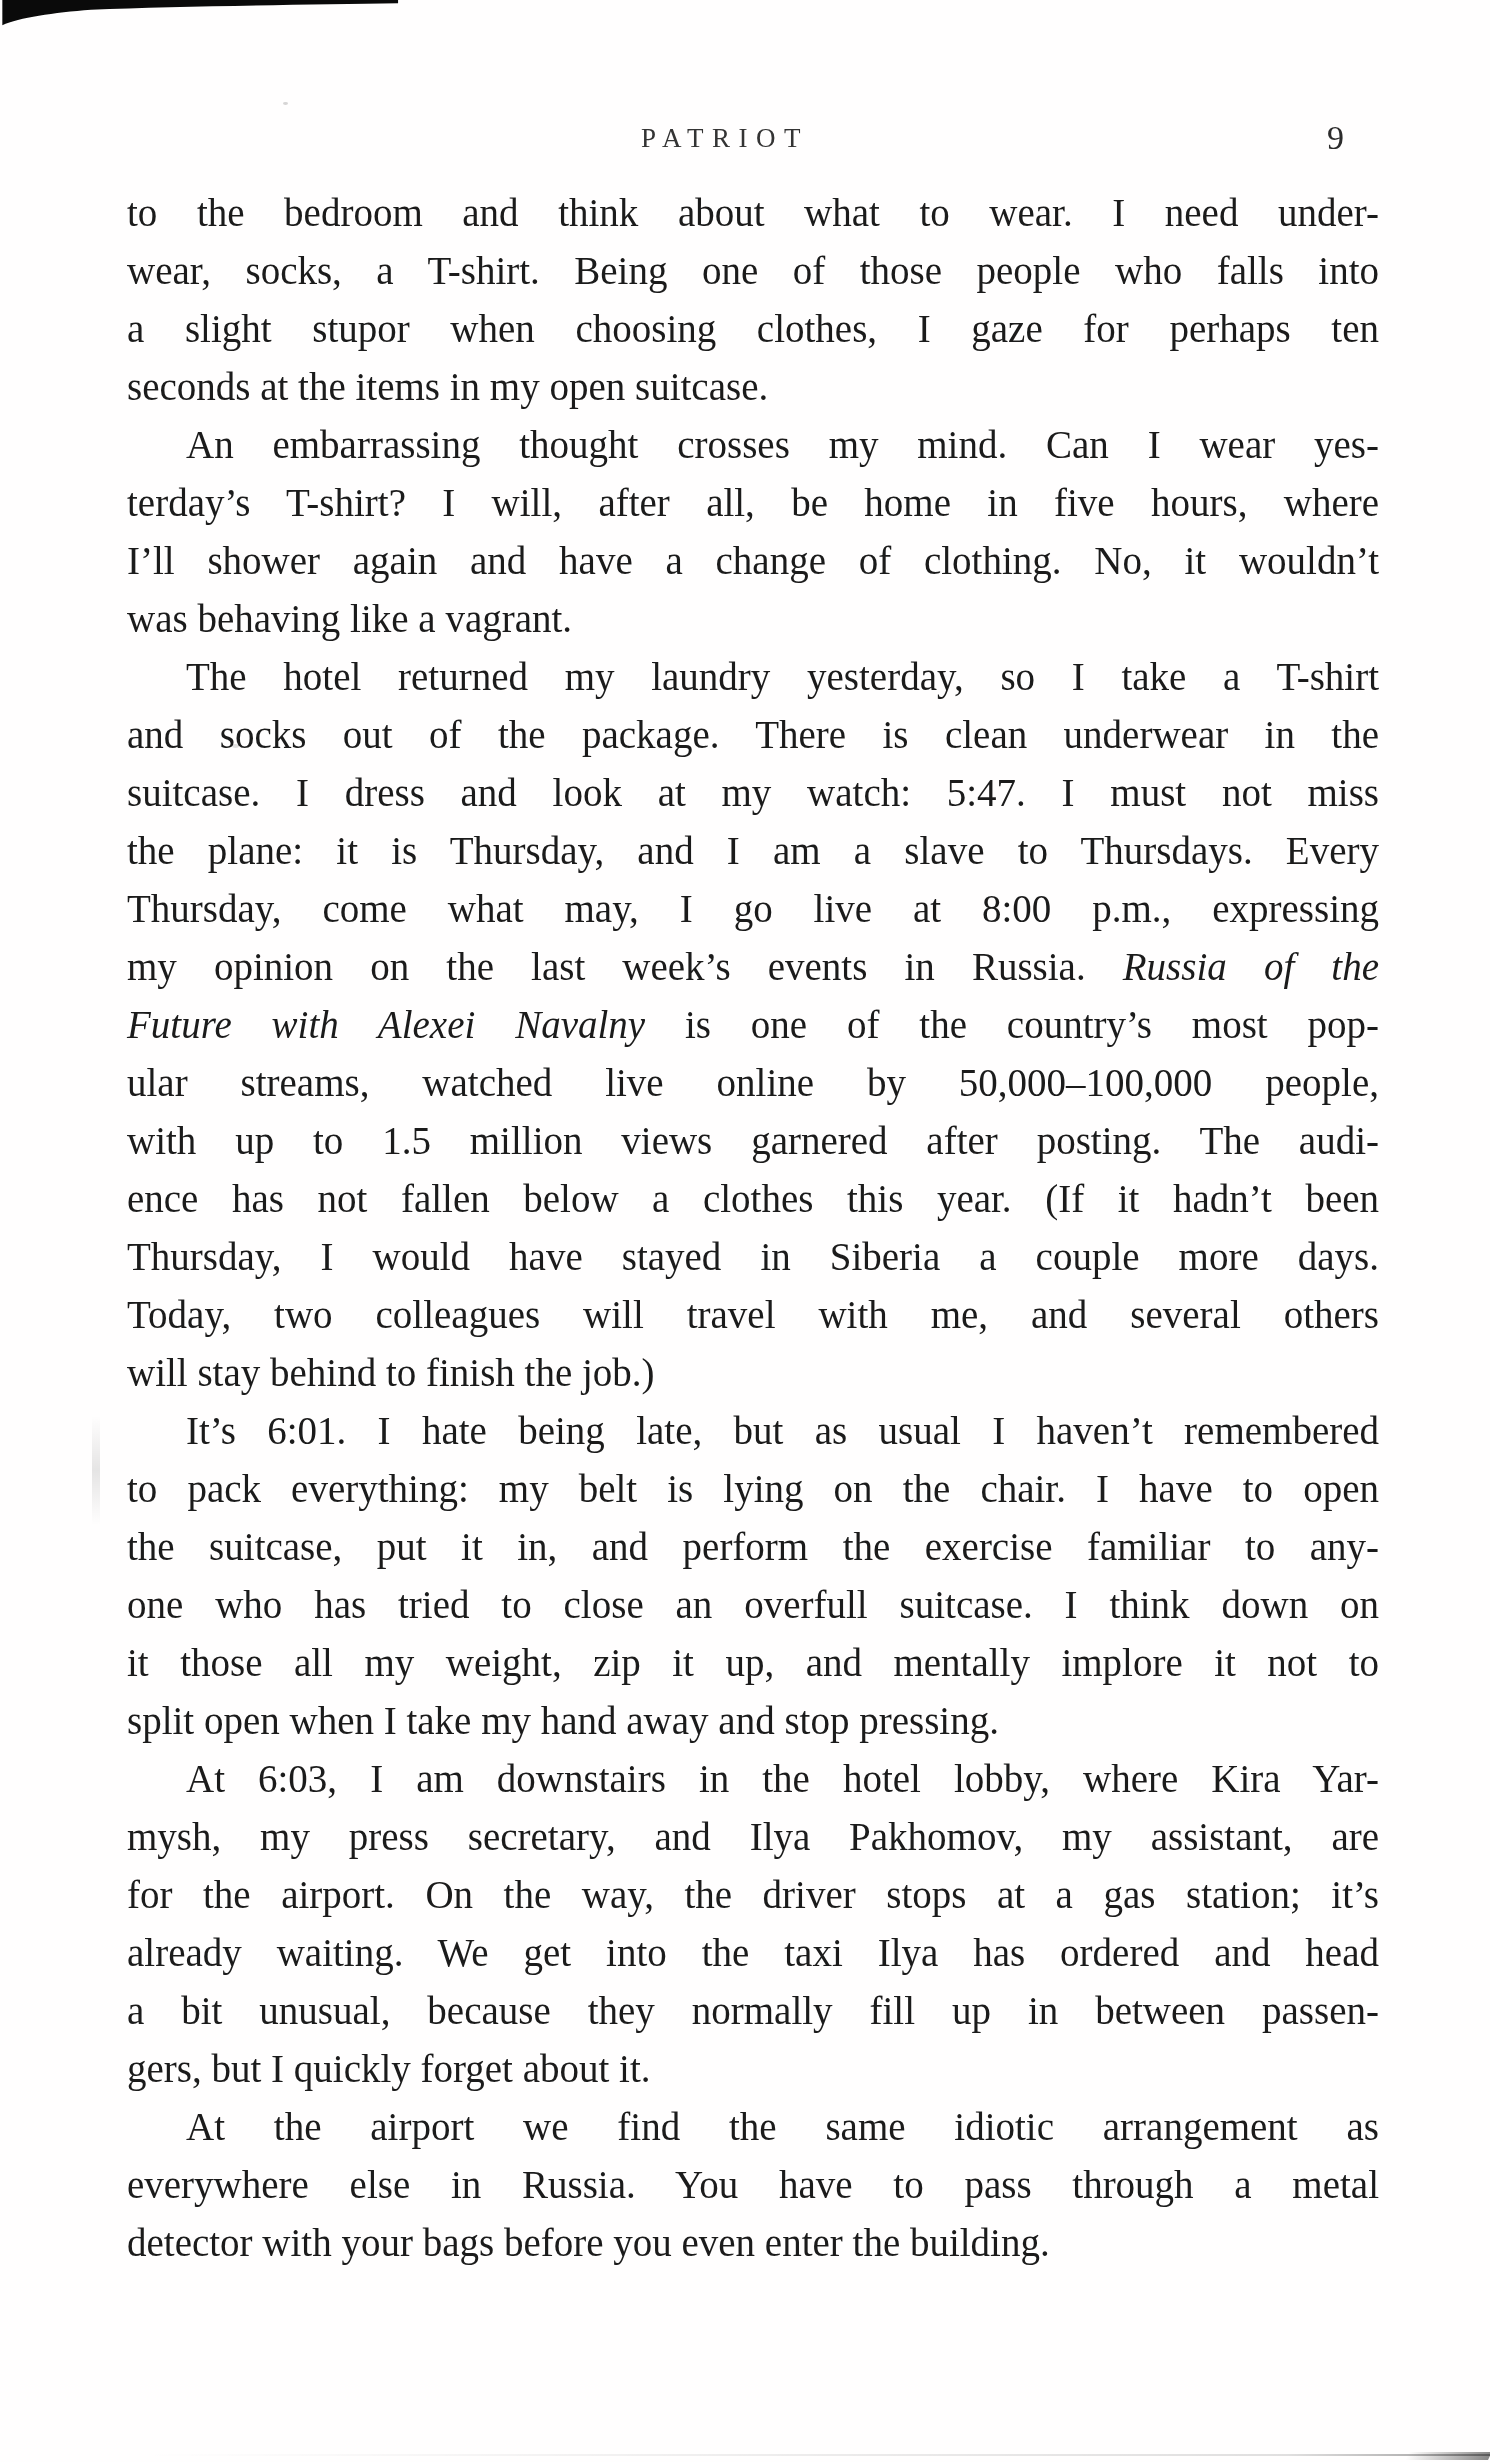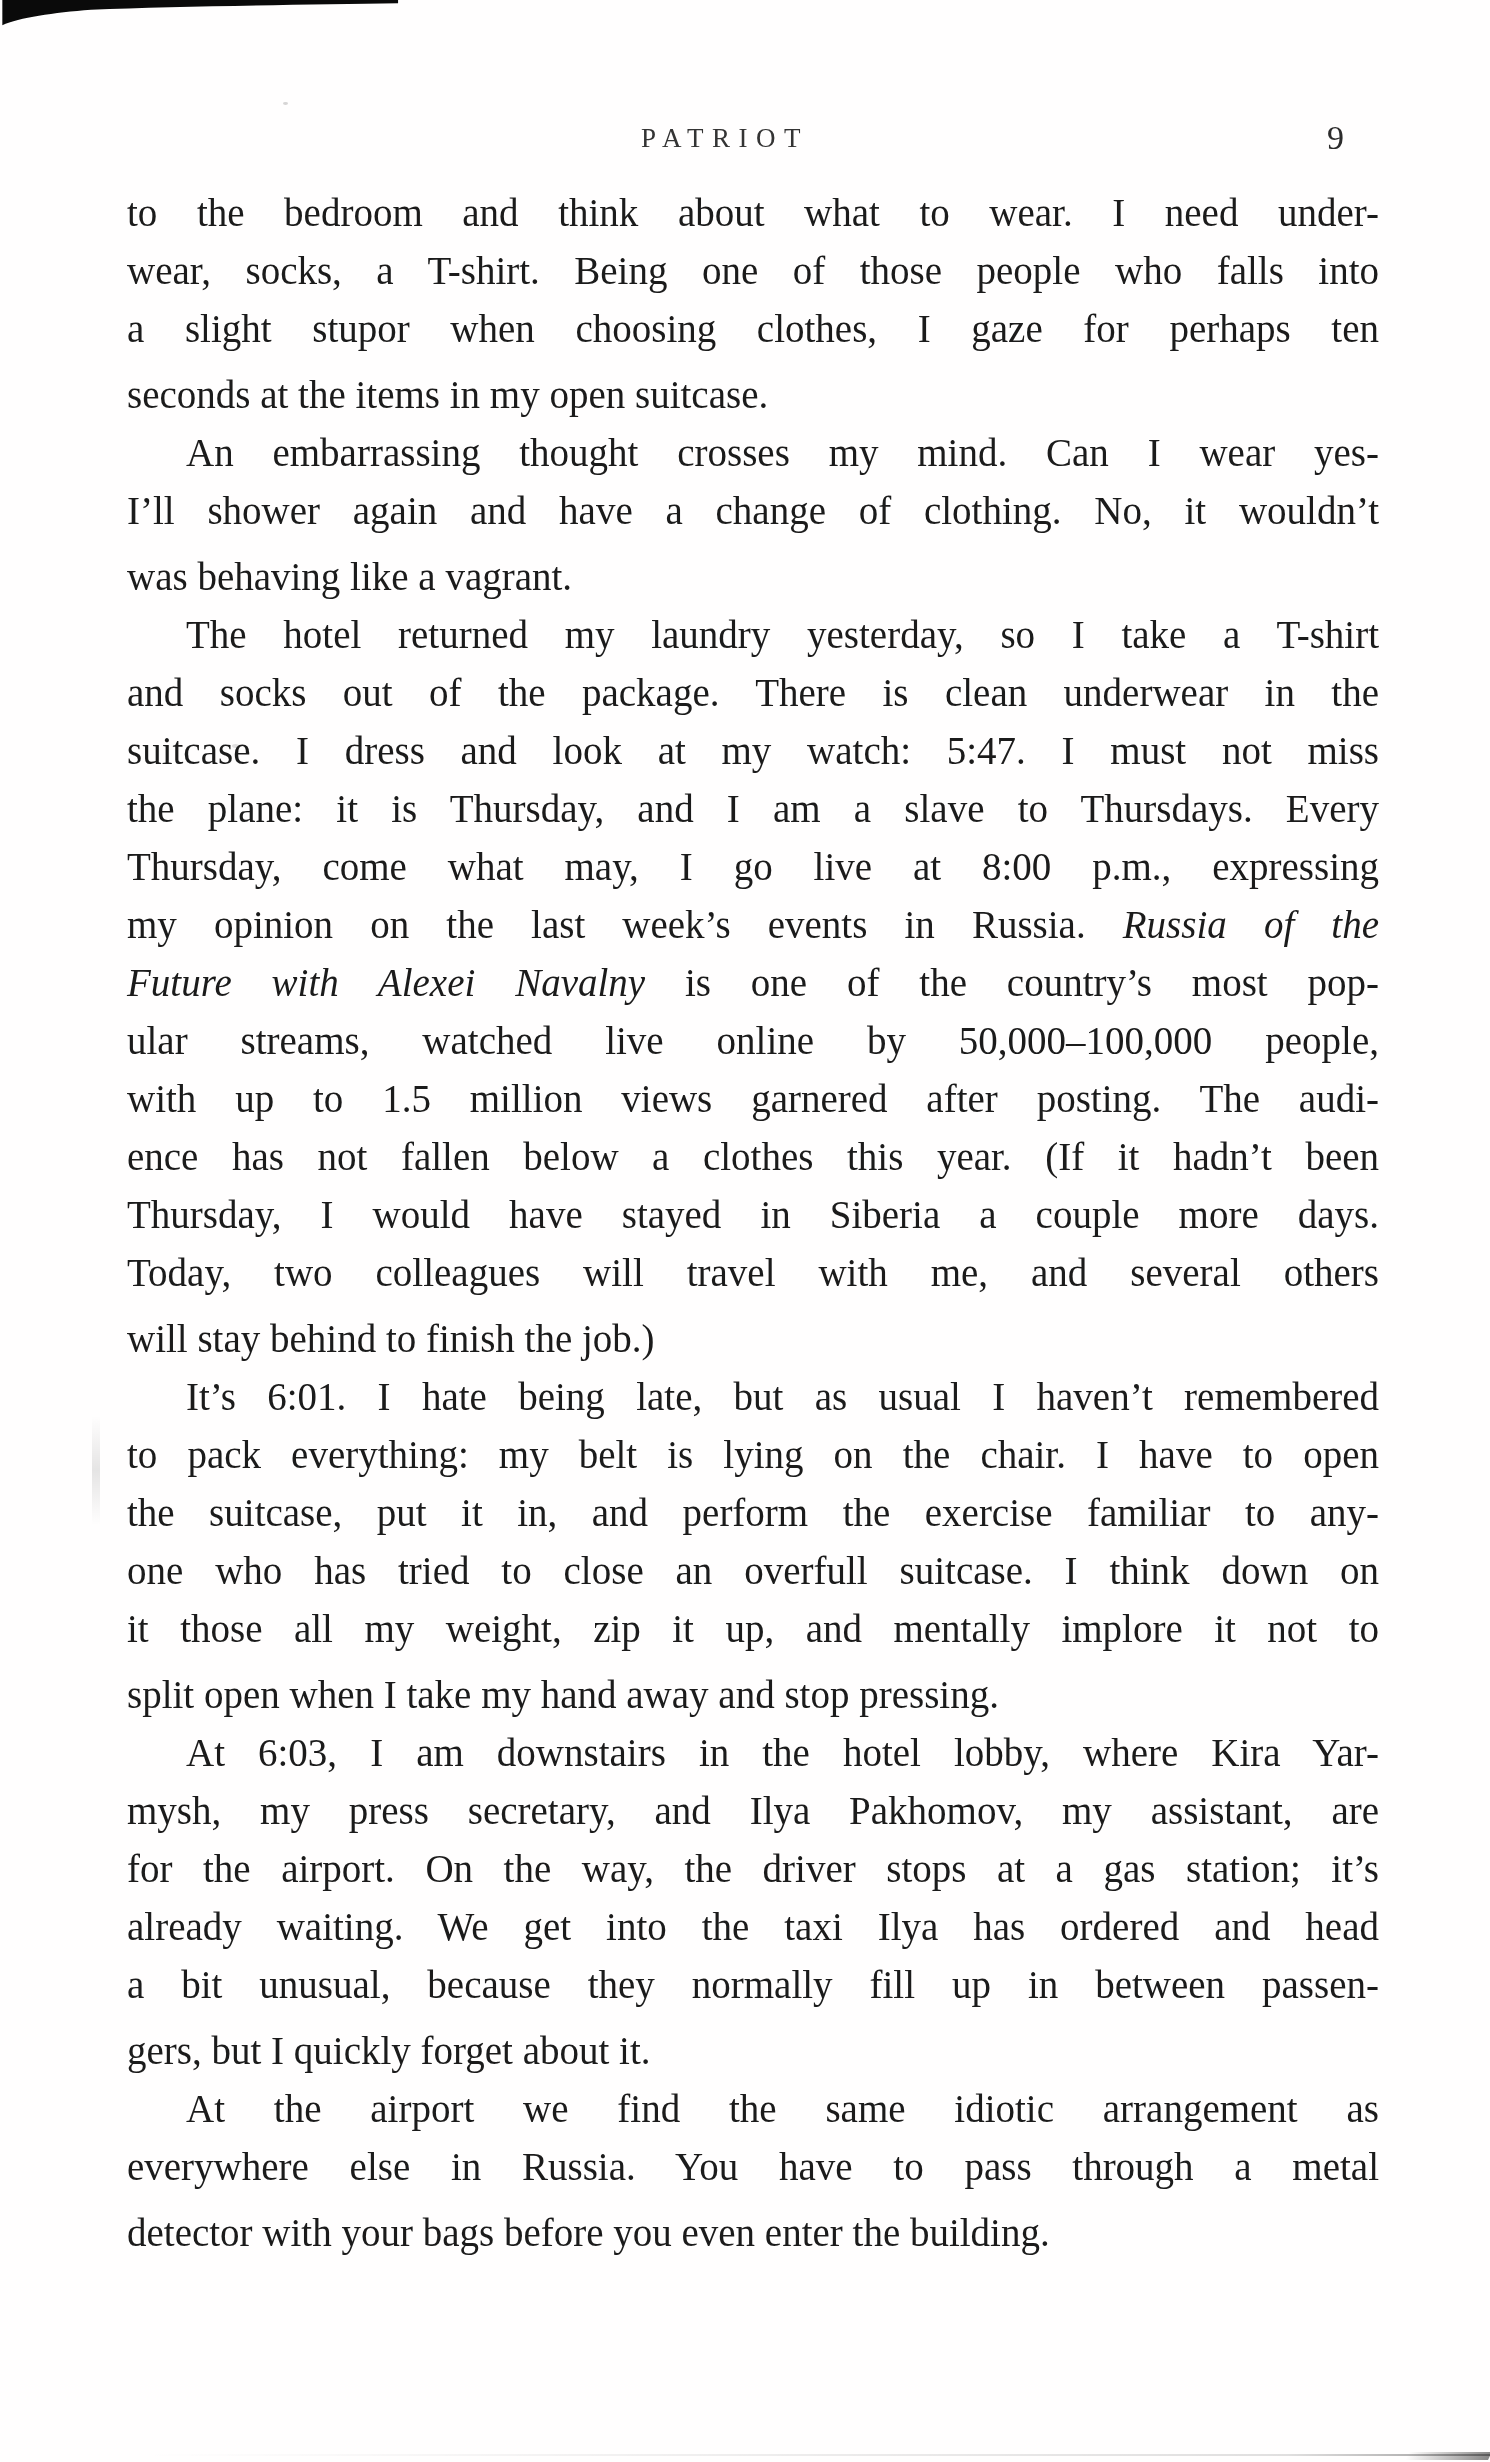--- a/index.html
+++ b/index.html
@@ -50,21 +50,21 @@
   }
   .line {
     font-size: 39px;
     line-height: 58px;
     text-align: justify;
     text-align-last: justify;
     text-justify: inter-word;
     white-space: normal;
   }
   .line.indent { text-indent: 59px; }
-  .line.end { text-align-last: left; margin-top: 8px; }
+  .line.end { text-align-last: left; }
   .line .italic { font-style: italic; }
 
   
   .artifact-top {
     position: absolute;
     top: 0;
     left: 0;
   }
   .artifact-left-streak {
     position: absolute;
@@ -127,20 +127,21 @@
     <span class="title">PATRIOT</span>
     <span class="pagenum">9</span>
   </header>
 
   <main class="text-block">
       <div class="line"><span class="">to the bedroom and think about what to wear. I need under-</span></div>
       <div class="line"><span class="">wear, socks, a T-shirt. Being one of those people who falls into</span></div>
       <div class="line"><span class="">a slight stupor when choosing clothes, I gaze for perhaps ten</span></div>
       <div class="line end"><span class="">seconds at the items in my open suitcase.</span></div>
       <div class="line indent"><span class="">An embarrassing thought crosses my mind. Can I wear yes-</span></div>
+      <div class="line"><span class="">terday’s T-shirt? I will, after all, be home in five hours, where</span></div>
       <div class="line"><span class="">I’ll shower again and have a change of clothing. No, it wouldn’t</span></div>
       <div class="line end"><span class="">was behaving like a vagrant.</span></div>
       <div class="line indent"><span class="">The hotel returned my laundry yesterday, so I take a T-shirt</span></div>
       <div class="line"><span class="">and socks out of the package. There is clean underwear in the</span></div>
       <div class="line"><span class="">suitcase. I dress and look at my watch: 5:47. I must not miss</span></div>
       <div class="line"><span class="">the plane: it is Thursday, and I am a slave to Thursdays. Every</span></div>
       <div class="line"><span class="">Thursday, come what may, I go live at 8:00 p.m., expressing</span></div>
       <div class="line"><span class="">my opinion on the last week’s events in Russia. </span><span class="italic">Russia of the</span></div>
       <div class="line"><span class="italic">Future with Alexei Navalny</span><span class=""> is one of the country’s most pop-</span></div>
       <div class="line"><span class="">ular streams, watched live online by 50,000–100,000 people,</span></div>

